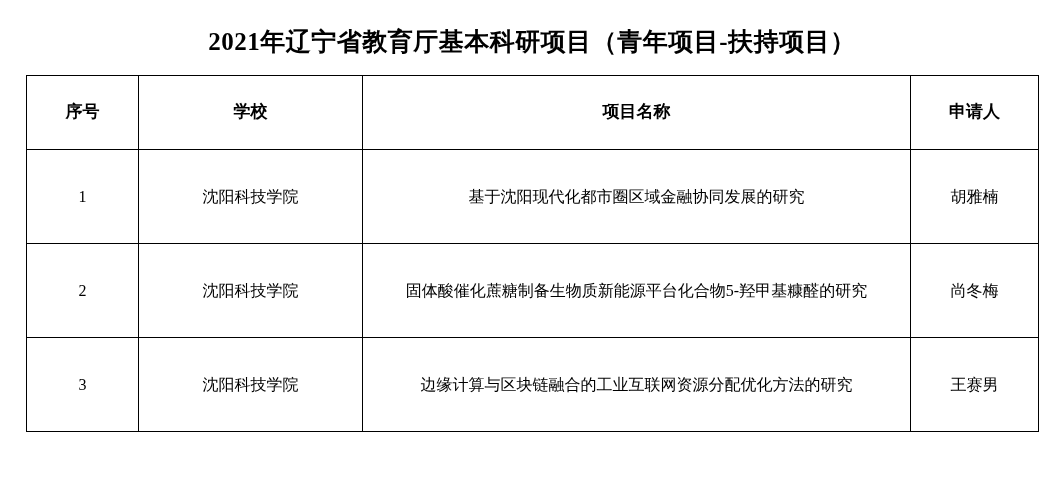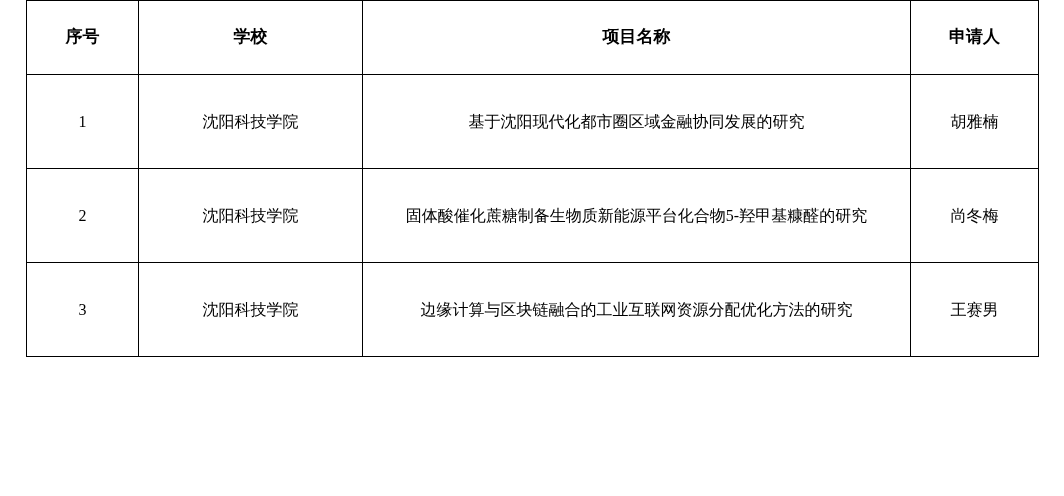--- a/index.html
+++ b/index.html
@@ -64,20 +64,21 @@
   .cell-project {
     padding-left: 10px;
     padding-right: 10px;
   }
 </style>
 </head>
 <body>
 
 <div class="page">
 
+  <div class="doc-title">2021年辽宁省教育厅基本科研项目（青年项目-扶持项目）</div>
 
   <div class="table-wrap">
     <table class="grant-table">
       <colgroup>
         <col class="c-index">
         <col class="c-school">
         <col class="c-project">
         <col class="c-applicant">
       </colgroup>
       <thead>

